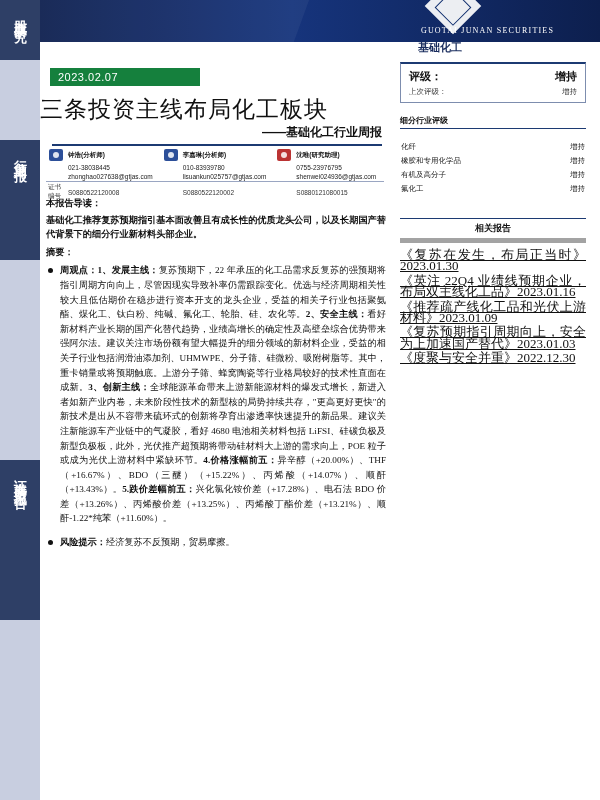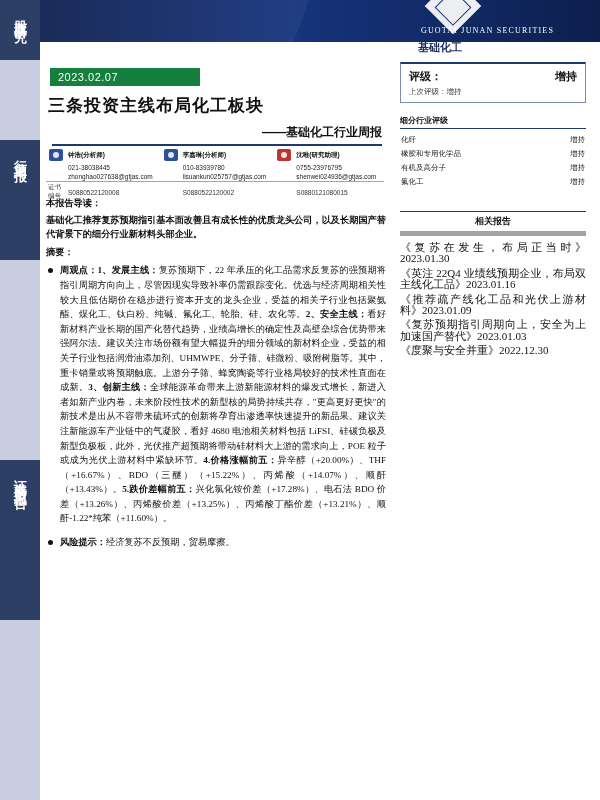--- a/index.html
+++ b/index.html
@@ -159,25 +159,25 @@
     background: #15803d;
     color: #ffffff;
     font-size: 11px;
     line-height: 18px;
     padding-left: 8px;
     box-sizing: border-box;
     letter-spacing: 0.5px;
   }
   .main-title {
     position: absolute;
-    left: 48px;
+    left: 40px;
     top: 94px;
     width: 330px;
-    font-size: 17px;
-    font-weight: bold;
+    font-size: 23px;
+    font-weight: normal;
     color: #101010;
     letter-spacing: 1px;
   }
   .sub-title {
     position: absolute;
     left: 52px;
     top: 124px;
     width: 330px;
     font-size: 12px;
     font-weight: bold;
@@ -303,62 +303,64 @@
   .rating-main {
     display: flex;
     justify-content: space-between;
     padding: 5px 8px 2px 8px;
     font-size: 11px;
     font-weight: bold;
     color: #111;
   }
   .rating-prev {
     display: flex;
+    justify-content: space-between;
     padding: 1px 8px 5px 8px;
     font-size: 7.5px;
     color: #333;
   }
   .sect-title {
     margin-top: 12px;
     font-size: 8px;
     font-weight: bold;
     color: #111;
     border-bottom: 1px solid #1c3a72;
     padding-bottom: 2px;
   }
   table.subind {
     width: 100%;
     border-collapse: collapse;
     font-size: 7.5px;
-    margin-top: 4px;
+    margin-top: 11px;
   }
   table.subind td {
     padding: 2px 1px;
     color: #222;
   }
   table.subind td.r {
     text-align: right;
   }
   .related-head {
     margin-top: 22px;
     text-align: center;
     font-size: 9px;
     font-weight: bold;
     color: #111;
     border-top: 1px solid #1c3a72;
     border-bottom: 5px solid #a3a3a3;
     padding: 3px 0;
   }
   .related-list {
     margin-top: 6px;
-    font-size: 11px;
+    font-size: 13px;
     line-height: 11.4px;
     color: #111;
     font-family: "Liberation Serif", serif;
     text-align: justify;
+    text-decoration: underline;
   }
   .related-list div {
     margin-bottom: 3px;
   }
 </style>
 </head>
 <body>
 
 <div class="page">
 

